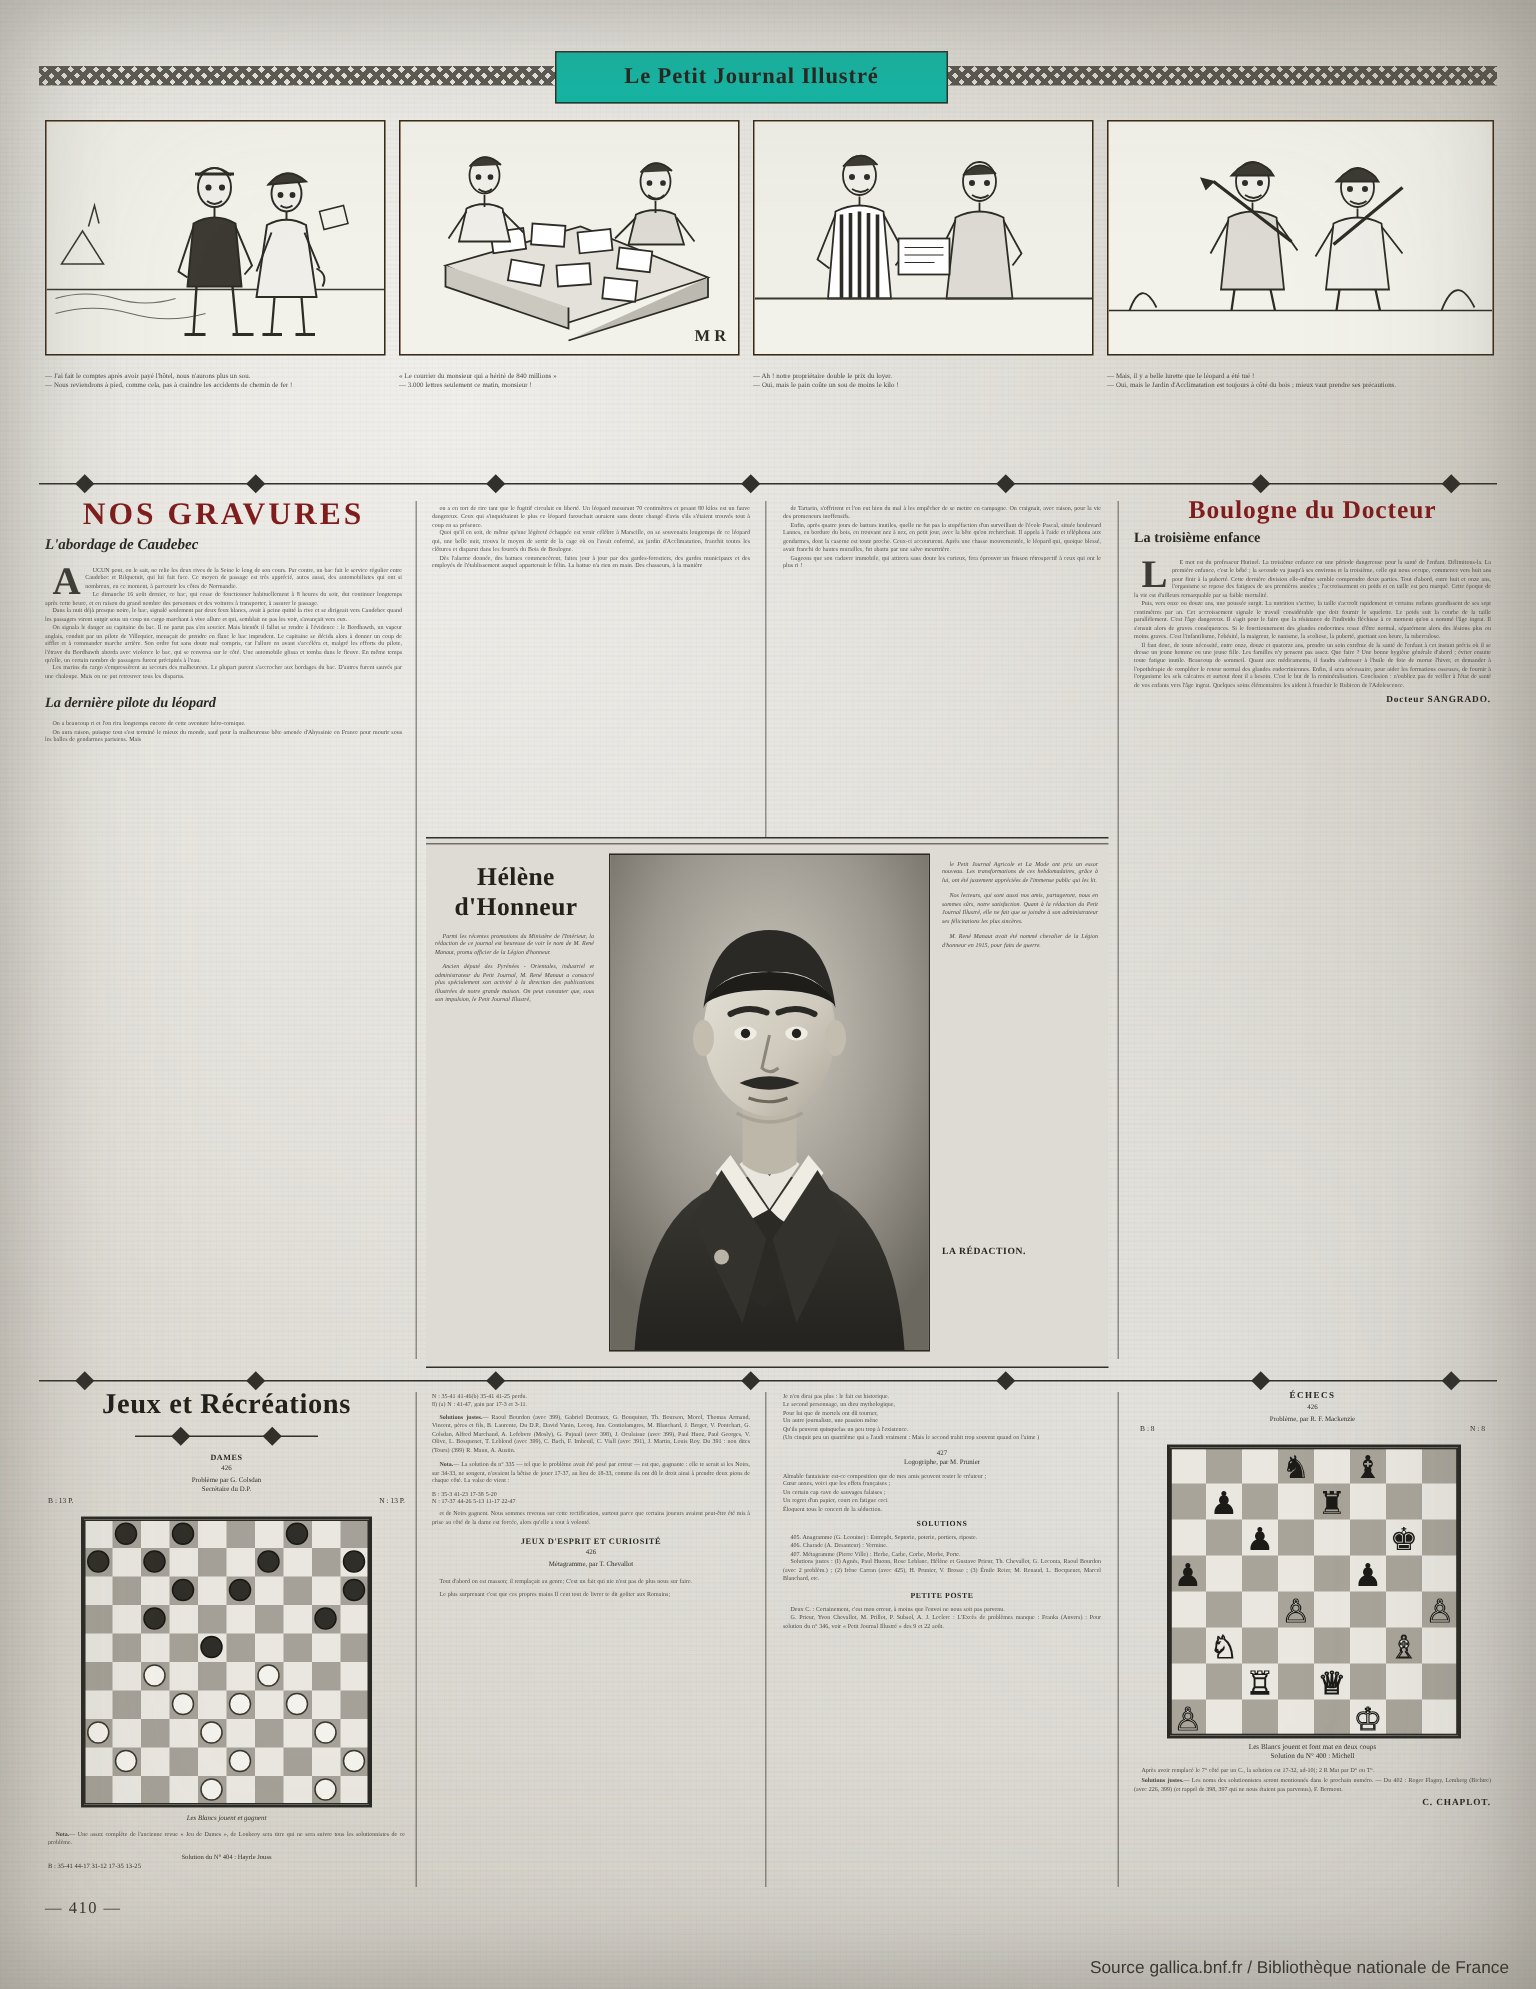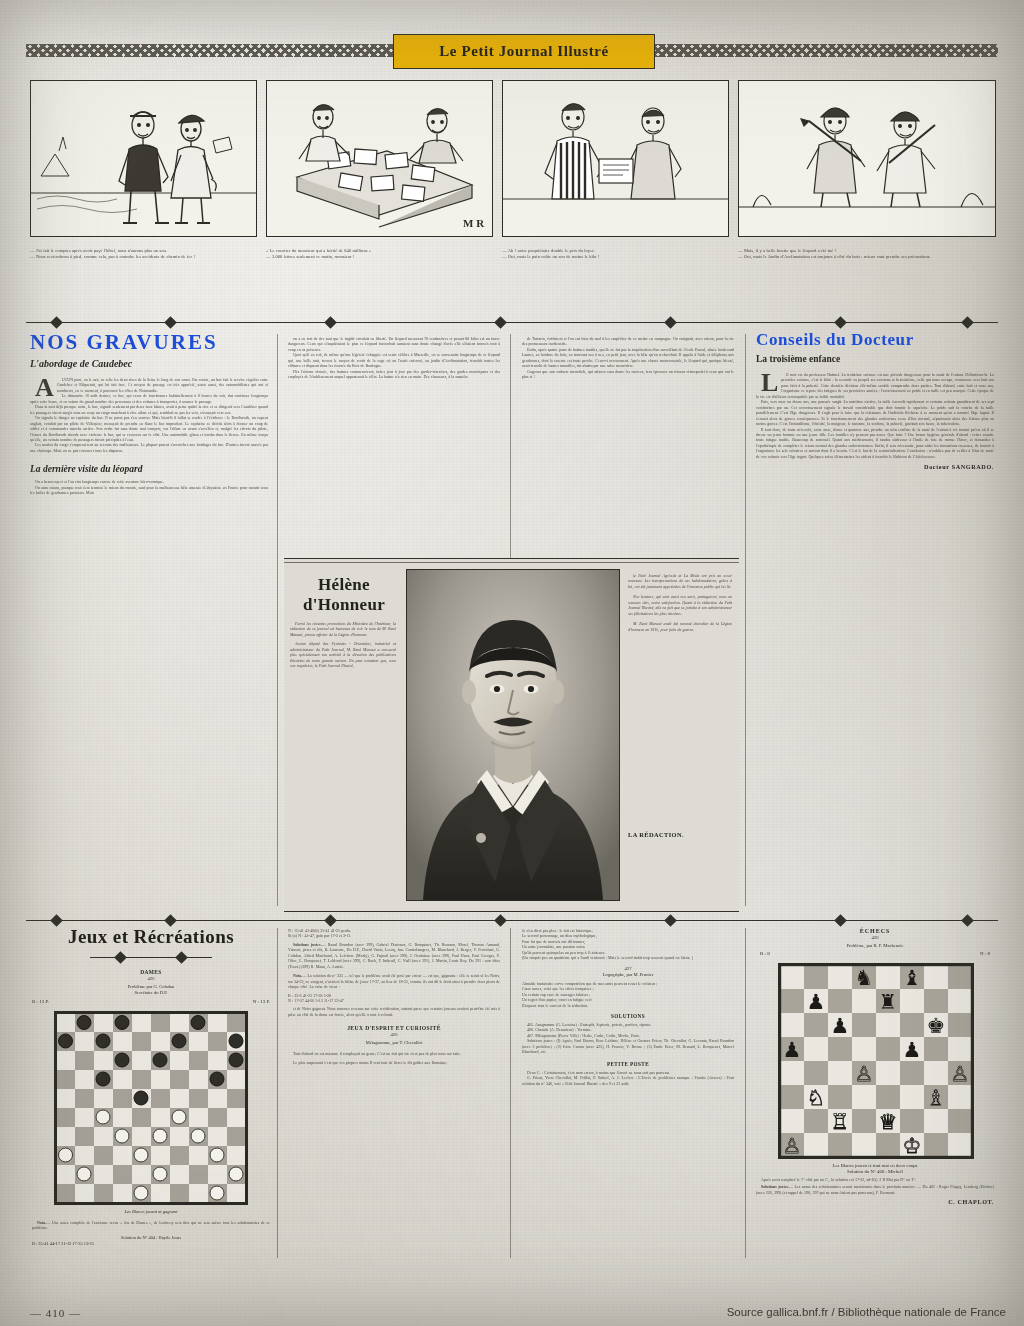--- a/index.html
+++ b/index.html
@@ -45,22 +45,22 @@
     position:absolute;left:0;top:16px;width:972px;height:34px;
   }
   .mast-rule{
     position:absolute;left:0;top:10px;width:972px;height:13px;
     background:
       repeating-linear-gradient(135deg,#3a372f 0 3px,rgba(0,0,0,0) 3px 6px),
       repeating-linear-gradient(45deg,#3a372f 0 3px,rgba(0,0,0,0) 3px 6px);
     opacity:.80;
   }
   .mast-box{
-    position:absolute;left:367px;top:0;width:260px;height:33px;
-    background:#eab308;border:1.6px solid #33302a;
+    position:absolute;left:344px;top:0;width:260px;height:33px;
+    background:#14b8a6;border:1.6px solid #33302a;
     display:flex;align-items:center;justify-content:center;
   }
   .mast-title{
     font-size:15px;font-weight:bold;letter-spacing:.6px;color:#26241f;
     font-family:"Liberation Serif",serif;
   }
   
   .comics{position:absolute;left:0;top:62px;width:972px;height:245px;}
   .panel{position:absolute;top:0;height:155px;background:#fdba74;border:1px solid #2f2c27;overflow:hidden;}
   .cap{position:absolute;top:168px;width:100%;}
@@ -78,21 +78,21 @@
   .div-orn:before,.div-orn:after{
     content:"";position:absolute;top:0px;width:9px;height:9px;background:#32302a;
     transform:rotate(45deg);
   }
   .div-orn:before{left:26px;}
   .div-orn:after{right:26px;}
   .dm{position:absolute;top:0;width:9px;height:9px;background:#32302a;transform:rotate(45deg);}
   
   .h-big{
     font-family:"Liberation Serif",serif;font-weight:bold;
-    color:#1d4ed8;letter-spacing:2px;
+    text-align:center;color:#7f1d1d;letter-spacing:2px;
   }
   .h-sub{
     font-family:"Liberation Serif",serif;font-style:italic;font-weight:bold;
     text-align:left;color:#2a2823;
   }
   .col-rule{position:absolute;width:1px;background:#3b3830;opacity:.5;}
   
   .dropcap{
     float:left;font-size:26px;line-height:20px;font-weight:bold;
     margin:1px 3px 0 0;color:#272520;font-family:"Liberation Serif",serif;
@@ -100,21 +100,21 @@
   
   .portrait{
     position:absolute;background:#b9b5ab;border:1px solid #2e2b26;overflow:hidden;
   }
   .pbg{position:absolute;inset:0;background:linear-gradient(160deg,#cfcbc1,#8d8a81 55%,#6f6c64);}
   
   .board{position:absolute;border:2px solid #2b2924;background:#efeee9;}
   .tiny{font-size:4.6px;line-height:6px;color:#32302a;text-align:center;}
   .tiny2{font-size:5.4px;line-height:7px;color:#2c2a25;text-align:center;letter-spacing:.4px;}
   .sig{font-size:6.2px;font-weight:bold;letter-spacing:.6px;color:#26241f;text-align:right;}
-  .pagenum{position:absolute;left:36px;top:1256px;font-size:11px;color:#35322c;letter-spacing:1px;margin-top:41px;}
+  .pagenum{position:absolute;left:36px;top:1256px;font-size:11px;color:#35322c;letter-spacing:1px;}
   .source{
     position:absolute;right:18px;bottom:8px;font-size:11.5px;color:#3b3933;
     font-family:"Liberation Sans",sans-serif;
     margin-left:25px;
   }
   .hr-thin{position:absolute;height:1px;background:#3b3830;opacity:.65;}
 </style>
 </head>
 <body>
 
@@ -310,41 +310,41 @@
       <div style="position:absolute;left:4px;top:0;width:238px;">
         <div class="h-big" style="font-size:21px;">NOS GRAVURES</div>
         <div class="h-sub" style="font-size:10px;margin-top:3px;">L'abordage de Caudebec</div>
         <div class="micro blur1" style="margin-top:8px;">
           <p class="first"><span class="dropcap">A</span><span>UCUN pont, on le sait, ne relie les deux rives de la Seine le long de son cours. Par contre, un bac fait le service régulier entre Caudebec et Rilquetuit, qui lui fait face. Ce moyen de passage est très apprécié, autos aussi, des automobilistes qui ont si nombreux, en ce moment, à parcourir les côtes de Normandie.</span></p>
           <p>Le dimanche 16 août dernier, ce bac, qui cesse de fonctionner habituellement à 8 heures du soir, dut continuer longtemps après cette heure, et en raison du grand nombre des personnes et des voitures à transporter, à assurer le passage.</p>
           <p>Dans la nuit déjà presque noire, le bac, signalé seulement par deux feux blancs, avait à peine quitté la rive et se dirigeait vers Caudebec quand les passagers virent surgir sous un coup un cargo marchant à vive allure et qui, semblait ne pas les voir, s'avançait vers eux.</p>
           <p>On signala le danger au capitaine du bac. Il ne parut pas s'en soucier. Mais bientôt il fallut se rendre à l'évidence : le Bordhawth, un vapeur anglais, conduit par un pilote de Villequier, menaçait de prendre en flanc le bac imprudent. Le capitaine se décida alors à donner un coup de sifflet et à commander marche arrière. Son ordre fut sans doute mal compris, car l'allure en avant s'accéléra et, malgré les efforts du pilote, l'étrave du Bordhawth aborda avec violence le bac, qui se renversa sur le côté. Une automobile glissa et tomba dans le fleuve. En même temps qu'elle, un certain nombre de passagers furent précipités à l'eau.</p>
           <p>Les marins du cargo s'empressèrent au secours des malheureux. Le plupart purent s'accrocher aux bordages du bac. D'autres furent sauvés par une chaloupe. Mais on ne put retrouver tous les disparus.</p>
         </div>
-        <div class="h-sub" style="font-size:9.5px;margin:11px 0 5px;">La dernière visite du léopard</div>
+        <div class="h-sub" style="font-size:9.5px;margin:11px 0 5px;">La dernière pilote du léopard</div>
         <div class="micro blur1">
           <p>On a beaucoup ri et l'on rira longtemps encore de cette aventure héro-comique.</p>
           <p>On aura raison, puisque tout s'est terminé le mieux du monde, sauf pour la malheureuse bête amenée d'Abyssinie en France pour mourir sous les balles de gendarmes parisiens. Mais</p>
         </div>
       </div>
 
       <div class="micro blur1" style="position:absolute;left:262px;top:6px;width:212px;">
         <p>on a en tort de rire tant que le fugitif circulait en liberté. Un léopard mesurant 70 centimètres et pesant 80 kilos est un fauve dangereux. Ceux qui s'inquiétaient le plus ce léopard farouchait auraient sans doute changé d'avis s'ils s'étaient trouvés tout à coup en sa présence.</p>
         <p>Quoi qu'il en soit, de même qu'une légèreté échappée est venir célèbre à Marseille, on se souvenaits longtemps de ce léopard qui, une belle nuit, trouva le moyen de sortir de la cage où on l'avait enfermé, au jardin d'Acclimatation, franchit toutes les clôtures et disparut dans les fourrés du Bois de Boulogne.</p>
         <p>Dès l'alarme donnée, des battues commencèrent, faites jour à jour par des gardes-forestiers, des gardes municipaux et des employés de l'établissement auquel appartenait le félin. La battue n'a rien en main. Des chasseurs, à la manière</p>
       </div>
 
       <div class="micro blur1" style="position:absolute;left:496px;top:6px;width:212px;">
         <p>de Tartarin, s'offrirent et l'on eut bien du mal à les empêcher de se mettre en campagne. On craignait, avec raison, pour la vie des promeneurs inoffensifs.</p>
         <p>Enfin, après quatre jours de battues inutiles, quelle ne fut pas la stupéfaction d'un surveillant de l'école Pascal, située boulevard Lannes, en bordure du bois, en trouvant nez à nez, en petit jour, avec la bête qu'on recherchait. Il appela à l'aide et téléphona aux gendarmes, dont la caserne est toute proche. Ceux-ci accoururent. Après une chasse mouvementée, le léopard qui, quoique blessé, avait franchi de hautes murailles, fut abattu par une salve meurtrière.</p>
         <p>Gageons que son cadavre immobile, qui attirera sans doute les curieux, fera éprouver un frisson rétrospectif à ceux qui ont le plus ri !</p>
       </div>
 
       <div style="position:absolute;left:730px;top:0;width:238px;">
-        <div class="h-big" style="font-size:17px;letter-spacing:.6px;">Conseils du Docteur</div>
+        <div class="h-big" style="font-size:17px;letter-spacing:.6px;">Boulogne du Docteur</div>
         <div class="h-sub" style="font-size:9.5px;margin-top:4px;font-style:normal;">La troisième enfance</div>
         <div class="micro blur1" style="margin-top:8px;">
           <p class="first"><span class="dropcap">L</span><span>E mot est du professeur Hutinel. La troisième enfance est une période dangereuse pour la santé de l'enfant. Délimitons-la. La première enfance, c'est le bébé ; la seconde va jusqu'à ses environs et la troisième, celle qui nous occupe, commence vers huit ans pour finir à la puberté. Cette dernière division elle-même semble comprendre deux parties. Tout d'abord, entre huit et onze ans, l'organisme se repose des fatigues de ses premières années ; l'accroissement en poids et en taille est peu marqué. Cette époque de la vie est d'ailleurs remarquable par sa faible mortalité.</span></p>
           <p>Puis, vers onze ou douze ans, une poussée surgit. La nutrition s'active, la taille s'accroît rapidement et certains enfants grandissent de ses sept centimètres par an. Cet accroissement signale le travail considérable que doit fournir le squelette. Le poids suit la courbe de la taille parallèlement. C'est l'âge dangereux. Il s'agit pour le faire que la résistance de l'individu fléchisse à ce moment qu'on a nommé l'âge ingrat. Il s'ensuit alors de graves conséquences. Si le fonctionnement des glandes endocrines cesse d'être normal, séparément alors des lésions plus ou moins graves. C'est l'infantilisme, l'obésité, la maigreur, le nanisme, la scoliose, la puberté, guettant son heure, la tuberculose.</p>
           <p>Il faut donc, de toute nécessité, entre onze, douze et quatorze ans, prendre un soin extrême de la santé de l'enfant à cet instant précis où il se dresse un jeune homme ou une jeune fille. Les familles n'y pensent pas assez. Que faire ? Une bonne hygiène générale d'abord ; éviter ensuite toute fatigue inutile. Beaucoup de sommeil. Quant aux médicaments, il faudra s'adresser à l'huile de foie de morue l'hiver, et demander à l'opothérapie de compléter le retour normal des glandes endocriniennes. Enfin, il sera nécessaire, pour aider les formations osseuses, de fournir à l'organisme les sels calcaires et surtout dont il a besoin. C'est le but de la reminéralisation. Conclusion : n'oubliez pas de veiller à l'état de santé de vos enfants vers l'âge ingrat. Quelques soins élémentaires les aident à franchir le Rubicon de l'Adolescence.</p>
         </div>
         <div class="sig" style="margin-top:4px;">Docteur SANGRADO.</div>
       </div>
 
       <div style="position:absolute;left:258px;top:228px;width:455px;height:352px;background:#dddbd3;border-top:1.4px solid #33302a;border-bottom:1.4px solid #33302a;">

